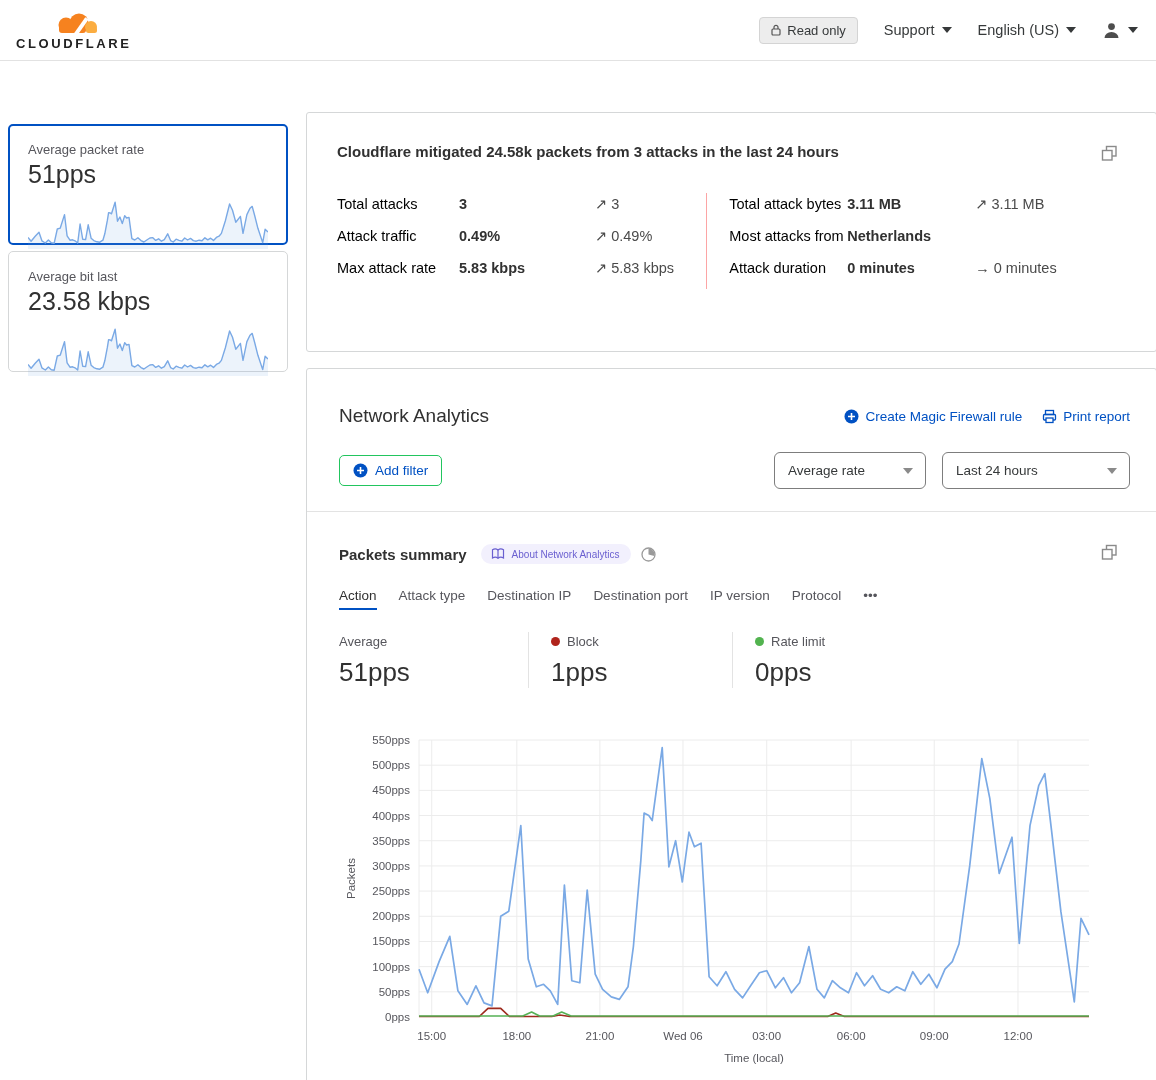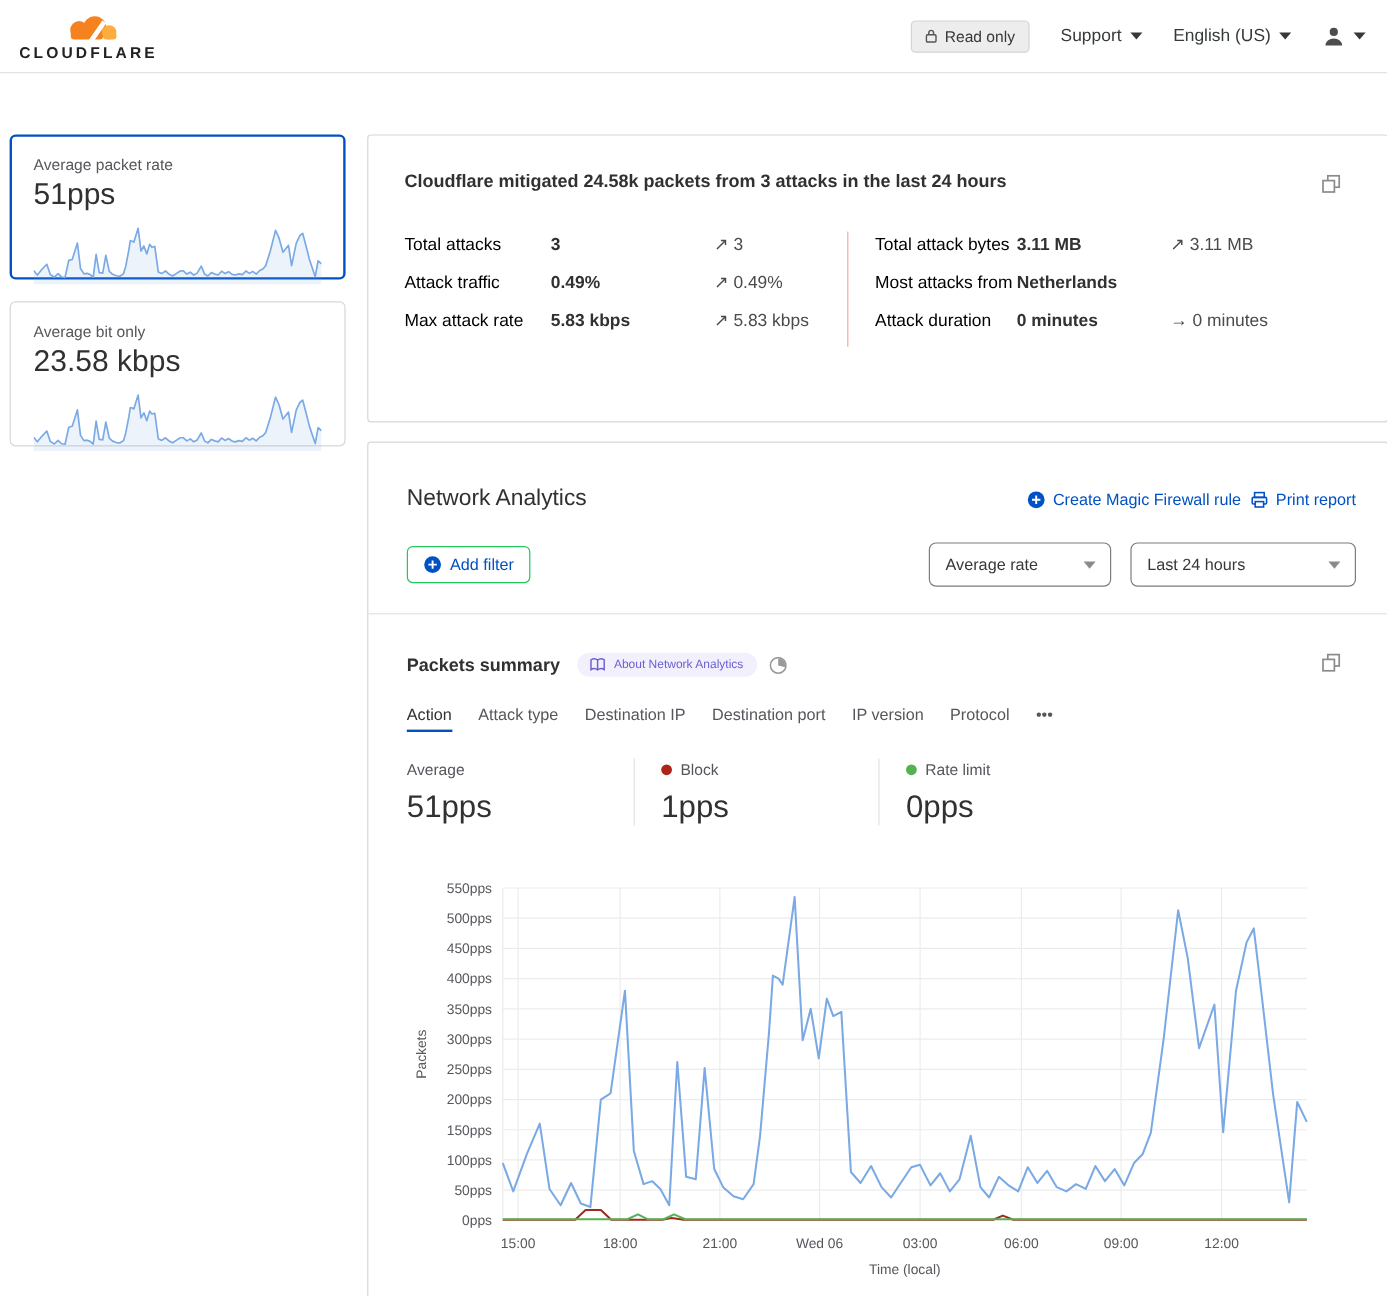--- a/index.html
+++ b/index.html
@@ -40,21 +40,21 @@
   .sum-row { display:flex; align-items:flex-start; margin-bottom:9px; font-size:14.5px; line-height:23px; }
   .sum-label { width:122px; color:#000000; flex:none; }
   .sum-col.right .sum-label { width:118px; }
   .sum-value { width:136px; font-weight:bold; color:#313131; flex:none; }
   .sum-col.right .sum-value { width:128px; }
   .sum-trend { color:#4a4a4a; }
   
   #analytics-card { left:306px; top:368px; width:851px; height:760px; padding:0 26px 0 32px; }
   .na-header { margin-top:36px; display:flex; justify-content:space-between; align-items:center; }
   .na-title { font-size:19px; font-weight:normal; color:#313131; }
-  .na-links { display:flex; align-items:center; gap:8px; }
+  .na-links { display:flex; align-items:center; gap:20px; }
   .link { display:flex; align-items:center; gap:6px; color:#0051c3; font-size:13.5px;
     text-decoration:none; cursor:pointer; }
   .filter-row { margin-top:25px; display:flex; justify-content:space-between; align-items:center; }
   .btn-outline { display:flex; align-items:center; gap:7px; border:1px solid #22c55e; color:#0051c3;
     background:#fff; border-radius:5px; padding:7px 13px; font-size:13.5px; cursor:pointer;
     font-family:"Liberation Sans",sans-serif; }
   .dropdown { display:flex; align-items:center; justify-content:space-between; gap:10px;
     border:1px solid #7d7d7d; border-radius:6px; height:37px; padding:0 12px 0 13px;
     font-size:13.5px; color:#36393a; cursor:pointer; background:#fff; }
   .dd-caret { width:0; height:0; border-left:5px solid transparent; border-right:5px solid transparent;
@@ -116,30 +116,30 @@
     <div class="hdr-item">
       <svg width="19" height="17" viewBox="0 0 19 17">
         <circle cx="9.5" cy="4.6" r="3.4" fill="#4d4d4d"></circle>
         <path d="M2.5 16 a7 6 0 0 1 14 0 z" fill="#4d4d4d"></path>
       </svg>
       <span class="caret"></span>
     </div>
   </div>
 </div>
 
-<div class="side-card selected" style="top:112px;">
+<div class="side-card selected" style="top:124px;">
   <div class="side-label">Average packet rate</div>
   <div class="side-value">51pps</div>
   <svg class="spark" width="240" height="54" viewBox="0 0 240 54">
       <path d="M0.0 42.4L3.1 46.2L7.2 41.2L11.0 37.2L13.9 45.8L17.3 48.0L20.4 45.0L23.3 47.8L26.2 48.2L29.3 34.0L32.2 33.2L36.5 19.6L39.1 40.8L42.0 45.2L44.6 44.8L47.0 45.8L49.7 48.0L52.1 29.0L54.7 44.2L57.6 44.6L60.2 29.8L63.1 43.2L65.8 45.6L68.9 46.8L71.8 47.2L74.9 45.2L76.8 38.8L79.4 25.2L80.6 17.6L82.3 18.0L83.5 18.8L87.1 7.2L89.5 26.2L91.9 22.0L94.3 28.6L96.7 20.6L98.6 23.0L101.0 22.4L103.9 43.6L106.8 45.0L109.9 42.8L113.0 45.6L115.9 47.0L118.8 45.0L121.9 43.0L124.6 42.6L127.7 45.4L130.6 43.8L133.4 46.2L136.3 44.6L139.7 38.8L142.6 45.6L145.2 47.0L148.1 44.2L151.0 45.4L153.8 46.2L156.7 43.0L159.6 45.0L162.5 43.4L165.4 45.6L168.2 46.2L171.1 45.2L174.0 45.8L176.9 42.8L179.8 44.8L182.6 43.2L185.5 45.4L188.4 42.4L191.0 41.2L193.4 38.4L197.3 26.0L201.6 9.0L204.5 15.3L207.8 27.2L212.4 21.4L215.0 38.3L218.9 19.6L222.0 13.2L224.2 11.4L226.6 20.3L229.9 33.3L234.7 47.6L237.1 34.3L240.0 37.0L240 54L0 54Z" fill="rgba(122,169,229,0.14)"></path>
       <path d="M0.0 42.4L3.1 46.2L7.2 41.2L11.0 37.2L13.9 45.8L17.3 48.0L20.4 45.0L23.3 47.8L26.2 48.2L29.3 34.0L32.2 33.2L36.5 19.6L39.1 40.8L42.0 45.2L44.6 44.8L47.0 45.8L49.7 48.0L52.1 29.0L54.7 44.2L57.6 44.6L60.2 29.8L63.1 43.2L65.8 45.6L68.9 46.8L71.8 47.2L74.9 45.2L76.8 38.8L79.4 25.2L80.6 17.6L82.3 18.0L83.5 18.8L87.1 7.2L89.5 26.2L91.9 22.0L94.3 28.6L96.7 20.6L98.6 23.0L101.0 22.4L103.9 43.6L106.8 45.0L109.9 42.8L113.0 45.6L115.9 47.0L118.8 45.0L121.9 43.0L124.6 42.6L127.7 45.4L130.6 43.8L133.4 46.2L136.3 44.6L139.7 38.8L142.6 45.6L145.2 47.0L148.1 44.2L151.0 45.4L153.8 46.2L156.7 43.0L159.6 45.0L162.5 43.4L165.4 45.6L168.2 46.2L171.1 45.2L174.0 45.8L176.9 42.8L179.8 44.8L182.6 43.2L185.5 45.4L188.4 42.4L191.0 41.2L193.4 38.4L197.3 26.0L201.6 9.0L204.5 15.3L207.8 27.2L212.4 21.4L215.0 38.3L218.9 19.6L222.0 13.2L224.2 11.4L226.6 20.3L229.9 33.3L234.7 47.6L237.1 34.3L240.0 37.0" fill="none" stroke="#7aa9e5" stroke-width="1.4" stroke-linejoin="round"></path>
     </svg>
 </div>
 <div class="side-card" style="top:251px;">
-  <div class="side-label">Average bit only</div>
+  <div class="side-label">Average bit last</div>
   <div class="side-value">23.58 kbps</div>
   <svg class="spark" width="240" height="54" viewBox="0 0 240 54">
       <path d="M0.0 42.4L3.1 46.2L7.2 41.2L11.0 37.2L13.9 45.8L17.3 48.0L20.4 45.0L23.3 47.8L26.2 48.2L29.3 34.0L32.2 33.2L36.5 19.6L39.1 40.8L42.0 45.2L44.6 44.8L47.0 45.8L49.7 48.0L52.1 29.0L54.7 44.2L57.6 44.6L60.2 29.8L63.1 43.2L65.8 45.6L68.9 46.8L71.8 47.2L74.9 45.2L76.8 38.8L79.4 25.2L80.6 17.6L82.3 18.0L83.5 18.8L87.1 7.2L89.5 26.2L91.9 22.0L94.3 28.6L96.7 20.6L98.6 23.0L101.0 22.4L103.9 43.6L106.8 45.0L109.9 42.8L113.0 45.6L115.9 47.0L118.8 45.0L121.9 43.0L124.6 42.6L127.7 45.4L130.6 43.8L133.4 46.2L136.3 44.6L139.7 38.8L142.6 45.6L145.2 47.0L148.1 44.2L151.0 45.4L153.8 46.2L156.7 43.0L159.6 45.0L162.5 43.4L165.4 45.6L168.2 46.2L171.1 45.2L174.0 45.8L176.9 42.8L179.8 44.8L182.6 43.2L185.5 45.4L188.4 42.4L191.0 41.2L193.4 38.4L197.3 26.0L201.6 9.0L204.5 15.3L207.8 27.2L212.4 21.4L215.0 38.3L218.9 19.6L222.0 13.2L224.2 11.4L226.6 20.3L229.9 33.3L234.7 47.6L237.1 34.3L240.0 37.0L240 54L0 54Z" fill="rgba(122,169,229,0.14)"></path>
       <path d="M0.0 42.4L3.1 46.2L7.2 41.2L11.0 37.2L13.9 45.8L17.3 48.0L20.4 45.0L23.3 47.8L26.2 48.2L29.3 34.0L32.2 33.2L36.5 19.6L39.1 40.8L42.0 45.2L44.6 44.8L47.0 45.8L49.7 48.0L52.1 29.0L54.7 44.2L57.6 44.6L60.2 29.8L63.1 43.2L65.8 45.6L68.9 46.8L71.8 47.2L74.9 45.2L76.8 38.8L79.4 25.2L80.6 17.6L82.3 18.0L83.5 18.8L87.1 7.2L89.5 26.2L91.9 22.0L94.3 28.6L96.7 20.6L98.6 23.0L101.0 22.4L103.9 43.6L106.8 45.0L109.9 42.8L113.0 45.6L115.9 47.0L118.8 45.0L121.9 43.0L124.6 42.6L127.7 45.4L130.6 43.8L133.4 46.2L136.3 44.6L139.7 38.8L142.6 45.6L145.2 47.0L148.1 44.2L151.0 45.4L153.8 46.2L156.7 43.0L159.6 45.0L162.5 43.4L165.4 45.6L168.2 46.2L171.1 45.2L174.0 45.8L176.9 42.8L179.8 44.8L182.6 43.2L185.5 45.4L188.4 42.4L191.0 41.2L193.4 38.4L197.3 26.0L201.6 9.0L204.5 15.3L207.8 27.2L212.4 21.4L215.0 38.3L218.9 19.6L222.0 13.2L224.2 11.4L226.6 20.3L229.9 33.3L234.7 47.6L237.1 34.3L240.0 37.0" fill="none" stroke="#7aa9e5" stroke-width="1.4" stroke-linejoin="round"></path>
     </svg>
 </div>
 
 <div class="card" id="summary-card">
   <div class="summary-head">
     <div class="summary-title">Cloudflare mitigated 24.58k packets from 3 attacks in the last 24 hours</div>

